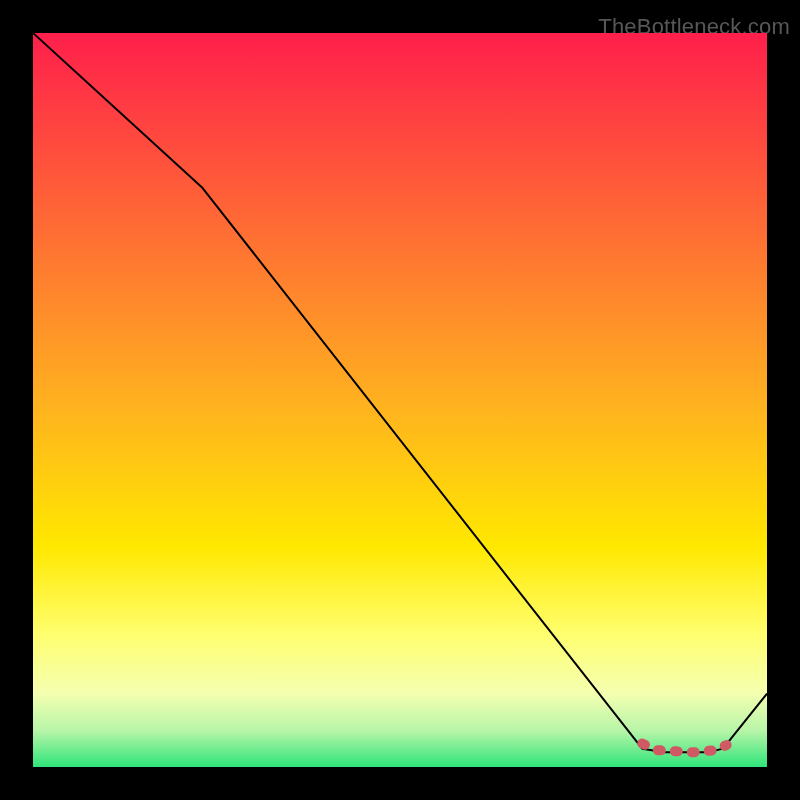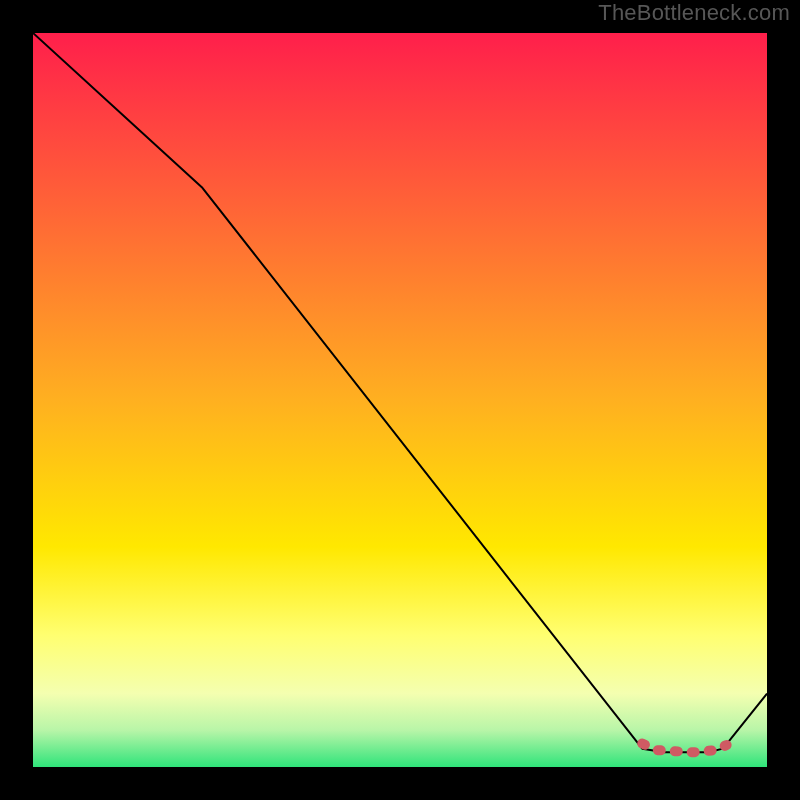--- a/index.html
+++ b/index.html
@@ -12,21 +12,21 @@
     font-family: Arial, Helvetica, sans-serif;
   }
   .stage {
     position: relative;
     width: 800px;
     height: 800px;
     background: #000;
   }
   .attribution {
     position: absolute;
-    top: 0;
+    top: 14px;
     right: 10px;
     color: #575757;
     font-size: 22px;
     font-weight: 500;
     letter-spacing: 0.2px;
     user-select: none;
   }
   .plot {
     position: absolute;
     left: 33px;

